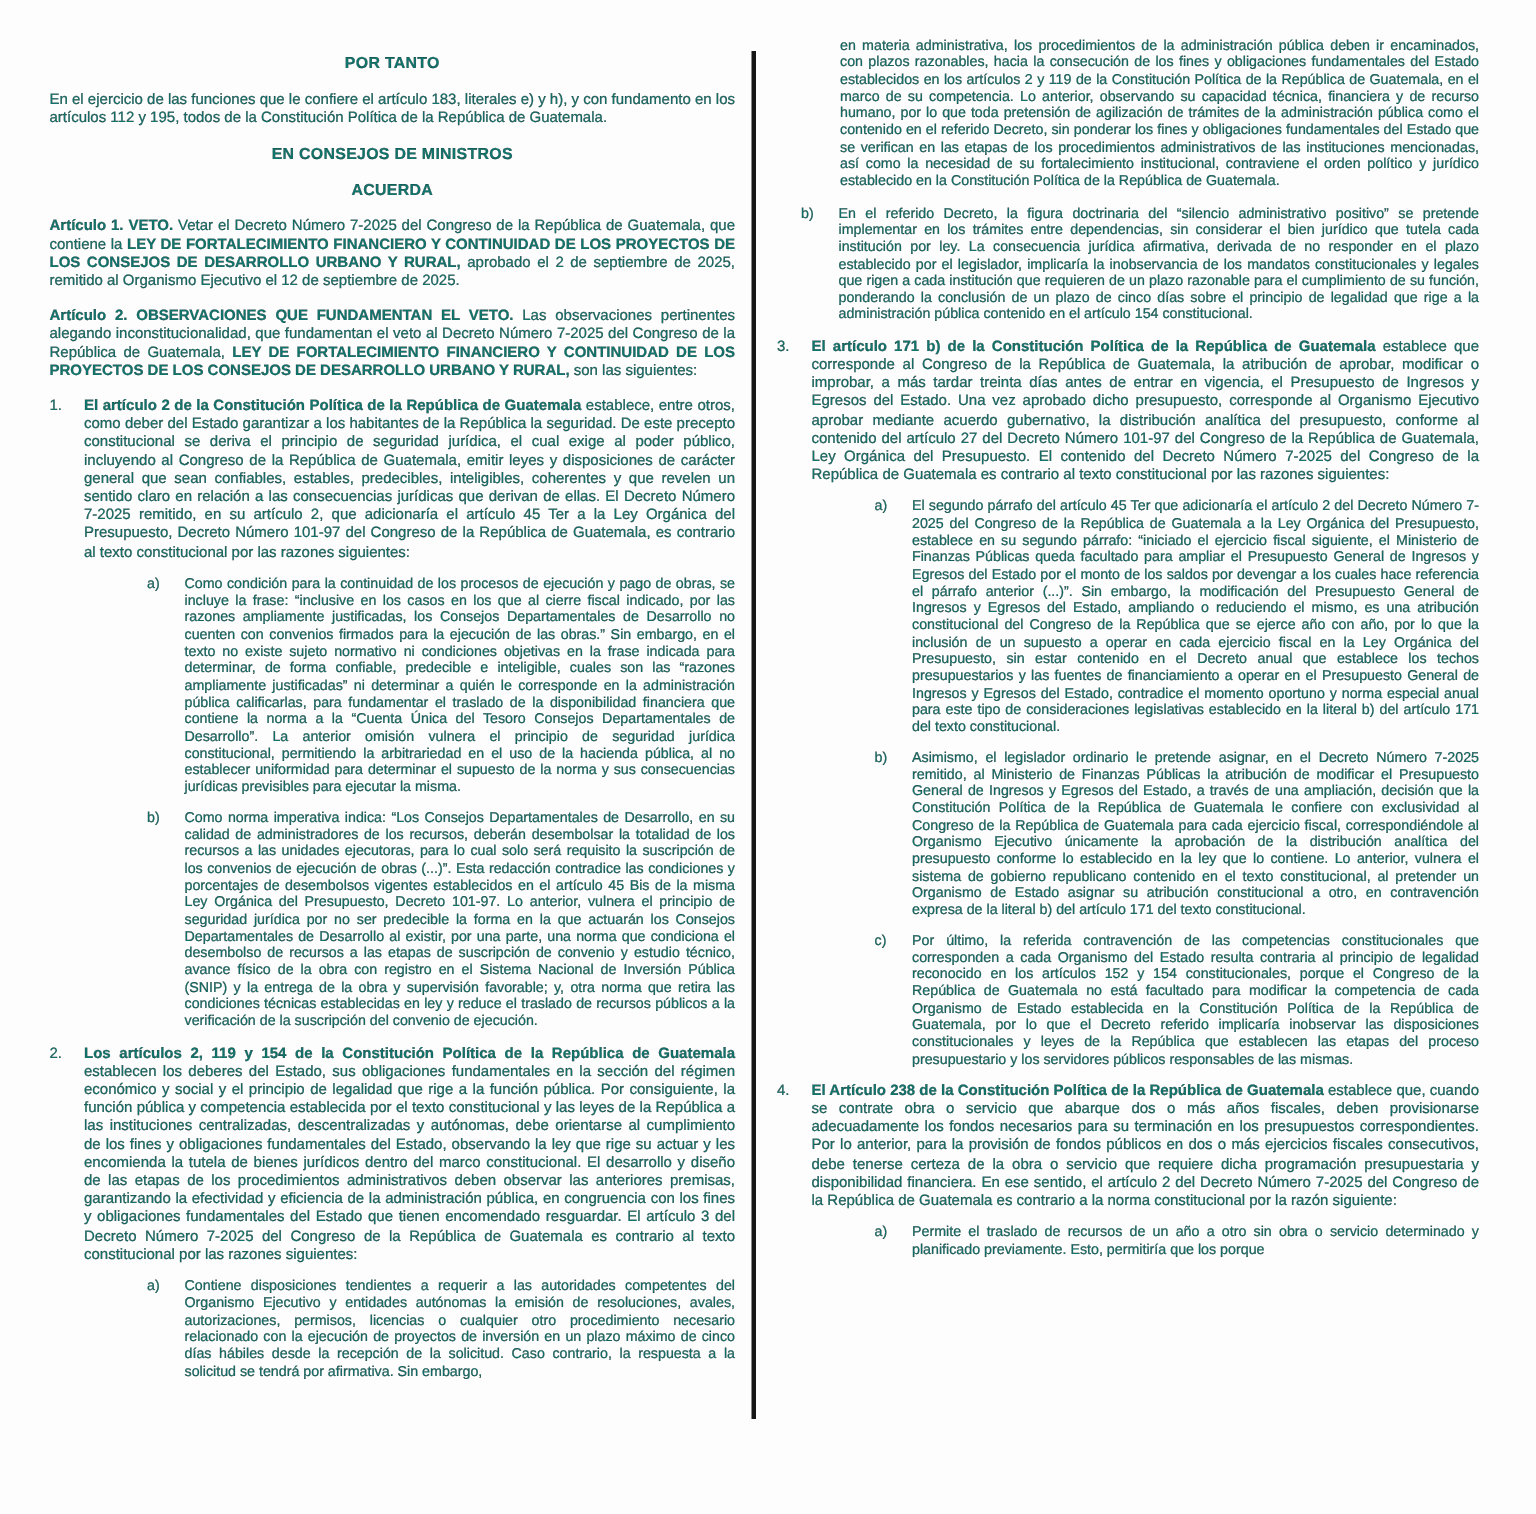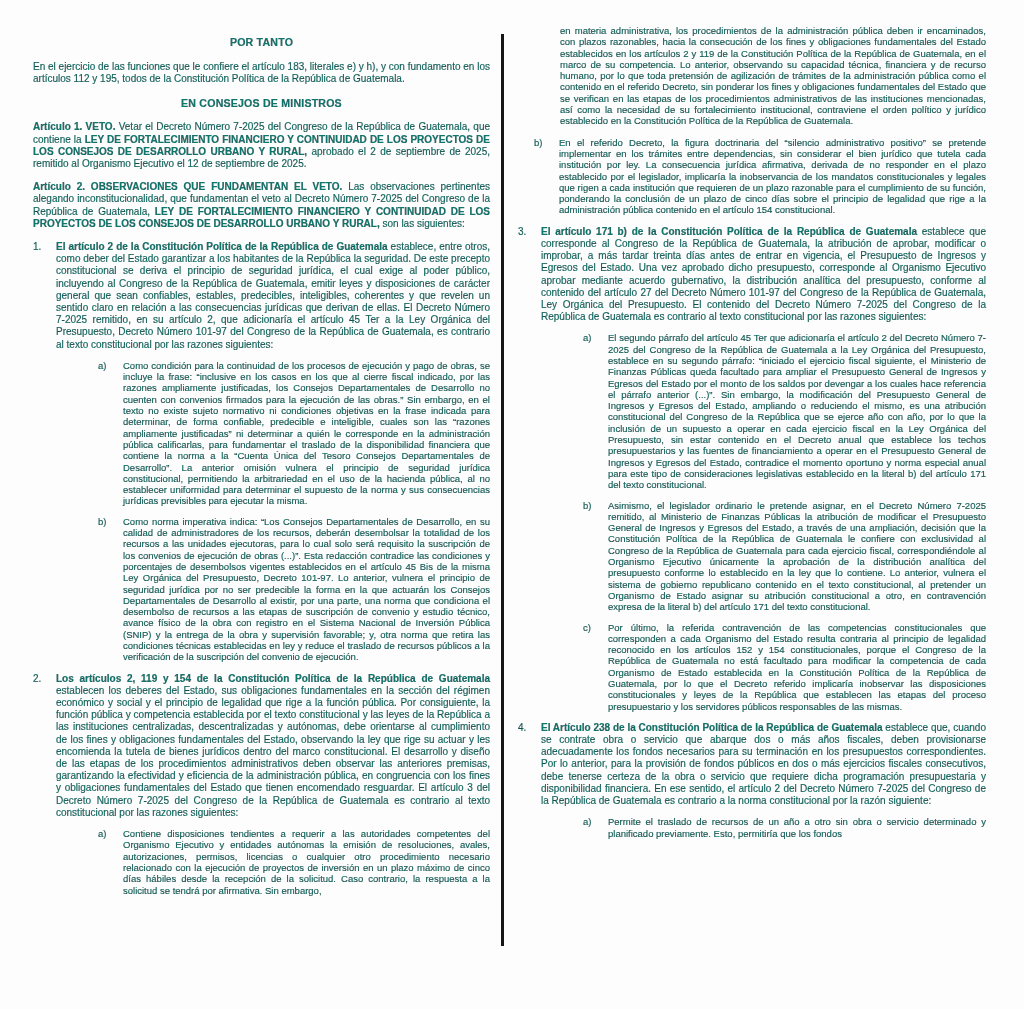--- a/index.html
+++ b/index.html
@@ -38,20 +38,21 @@
 <body>
 
 <div class="page">
 
   <div class="divider"></div>
 
   <div class="col col-left">
     <div class="heading">POR TANTO</div>
     <p class="para"><span>En el ejercicio de las funciones que le confiere el artículo 183, literales e) y h), y con fundamento en los artículos 112 y 195, todos de la Constitución Política de la República de Guatemala.</span></p>
     <div class="heading mid">EN CONSEJOS DE MINISTROS</div>
+    <div class="heading mid">ACUERDA</div>
     <p class="para"><span class="b">Artículo 1. VETO. </span><span>Vetar el Decreto Número 7-2025 del Congreso de la República de Guatemala, que contiene la </span><span class="b">LEY DE FORTALECIMIENTO FINANCIERO Y CONTINUIDAD DE LOS PROYECTOS DE LOS CONSEJOS DE DESARROLLO URBANO Y RURAL,</span><span> aprobado el 2 de septiembre de 2025, remitido al Organismo Ejecutivo el 12 de septiembre de 2025.</span></p>
     <p class="para"><span class="b">Artículo 2. OBSERVACIONES QUE FUNDAMENTAN EL VETO. </span><span>Las observaciones pertinentes alegando inconstitucionalidad, que fundamentan el veto al Decreto Número 7-2025 del Congreso de la República de Guatemala, </span><span class="b">LEY DE FORTALECIMIENTO FINANCIERO Y CONTINUIDAD DE LOS PROYECTOS DE LOS CONSEJOS DE DESARROLLO URBANO Y RURAL,</span><span> son las siguientes:</span></p>
 
     <div class="item">
       <span class="item-num">1.</span>
       <div>
         <div class="item-body"><span class="b">El artículo 2 de la Constitución Política de la República de Guatemala</span><span> establece, entre otros, como deber del Estado garantizar a los habitantes de la República la seguridad. De este precepto constitucional se deriva el principio de seguridad jurídica, el cual exige al poder público, incluyendo al Congreso de la República de Guatemala, emitir leyes y disposiciones de carácter general que sean confiables, estables, predecibles, inteligibles, coherentes y que revelen un sentido claro en relación a las consecuencias jurídicas que derivan de ellas. El Decreto Número 7-2025 remitido, en su artículo 2, que adicionaría el artículo 45 Ter a la Ley Orgánica del Presupuesto, Decreto Número 101-97 del Congreso de la República de Guatemala, es contrario al texto constitucional por las razones siguientes:</span></div>
         <div class="sub">
           <span class="sub-label">a)</span>
           <div class="sub-body"><span>Como condición para la continuidad de los procesos de ejecución y pago de obras, se incluye la frase: </span><span class="i">“inclusive en los casos en los que al cierre fiscal indicado, por las razones ampliamente justificadas, los Consejos Departamentales de Desarrollo no cuenten con convenios firmados para la ejecución de las obras.”</span><span> Sin embargo, en el texto no existe sujeto normativo ni condiciones objetivas en la frase indicada para determinar, de forma confiable, predecible e inteligible, cuales son las “razones ampliamente justificadas” ni determinar a quién le corresponde en la administración pública calificarlas, para fundamentar el traslado de la disponibilidad financiera que contiene la norma a la “Cuenta Única del Tesoro Consejos Departamentales de Desarrollo”. La anterior omisión vulnera el principio de seguridad jurídica constitucional, permitiendo la arbitrariedad en el uso de la hacienda pública, al no establecer uniformidad para determinar el supuesto de la norma y sus consecuencias jurídicas previsibles para ejecutar la misma.</span></div>
@@ -101,19 +102,19 @@
         </div>
       </div>
     </div>
 
     <div class="item">
       <span class="item-num">4.</span>
       <div>
         <div class="item-body"><span class="b">El Artículo 238 de la Constitución Política de la República de Guatemala</span><span> establece que, cuando se contrate obra o servicio que abarque dos o más años fiscales, deben provisionarse adecuadamente los fondos necesarios para su terminación en los presupuestos correspondientes. Por lo anterior, para la provisión de fondos públicos en dos o más ejercicios fiscales consecutivos, debe tenerse certeza de la obra o servicio que requiere dicha programación presupuestaria y disponibilidad financiera. En ese sentido, el artículo 2 del Decreto Número 7-2025 del Congreso de la República de Guatemala es contrario a la norma constitucional por la razón siguiente:</span></div>
         <div class="sub">
           <span class="sub-label">a)</span>
-          <div class="sub-body"><span>Permite el traslado de recursos de un año a otro sin obra o servicio determinado y planificado previamente. Esto, permitiría que los fondos</span></div>
+          <div class="sub-body"><span>Permite el traslado de recursos de un año a otro sin obra o servicio determinado y planificado previamente. Esto, permitiría que los porque</span></div>
         </div>
       </div>
     </div>
   </div>
 
 </div>
 
 </body></html>

